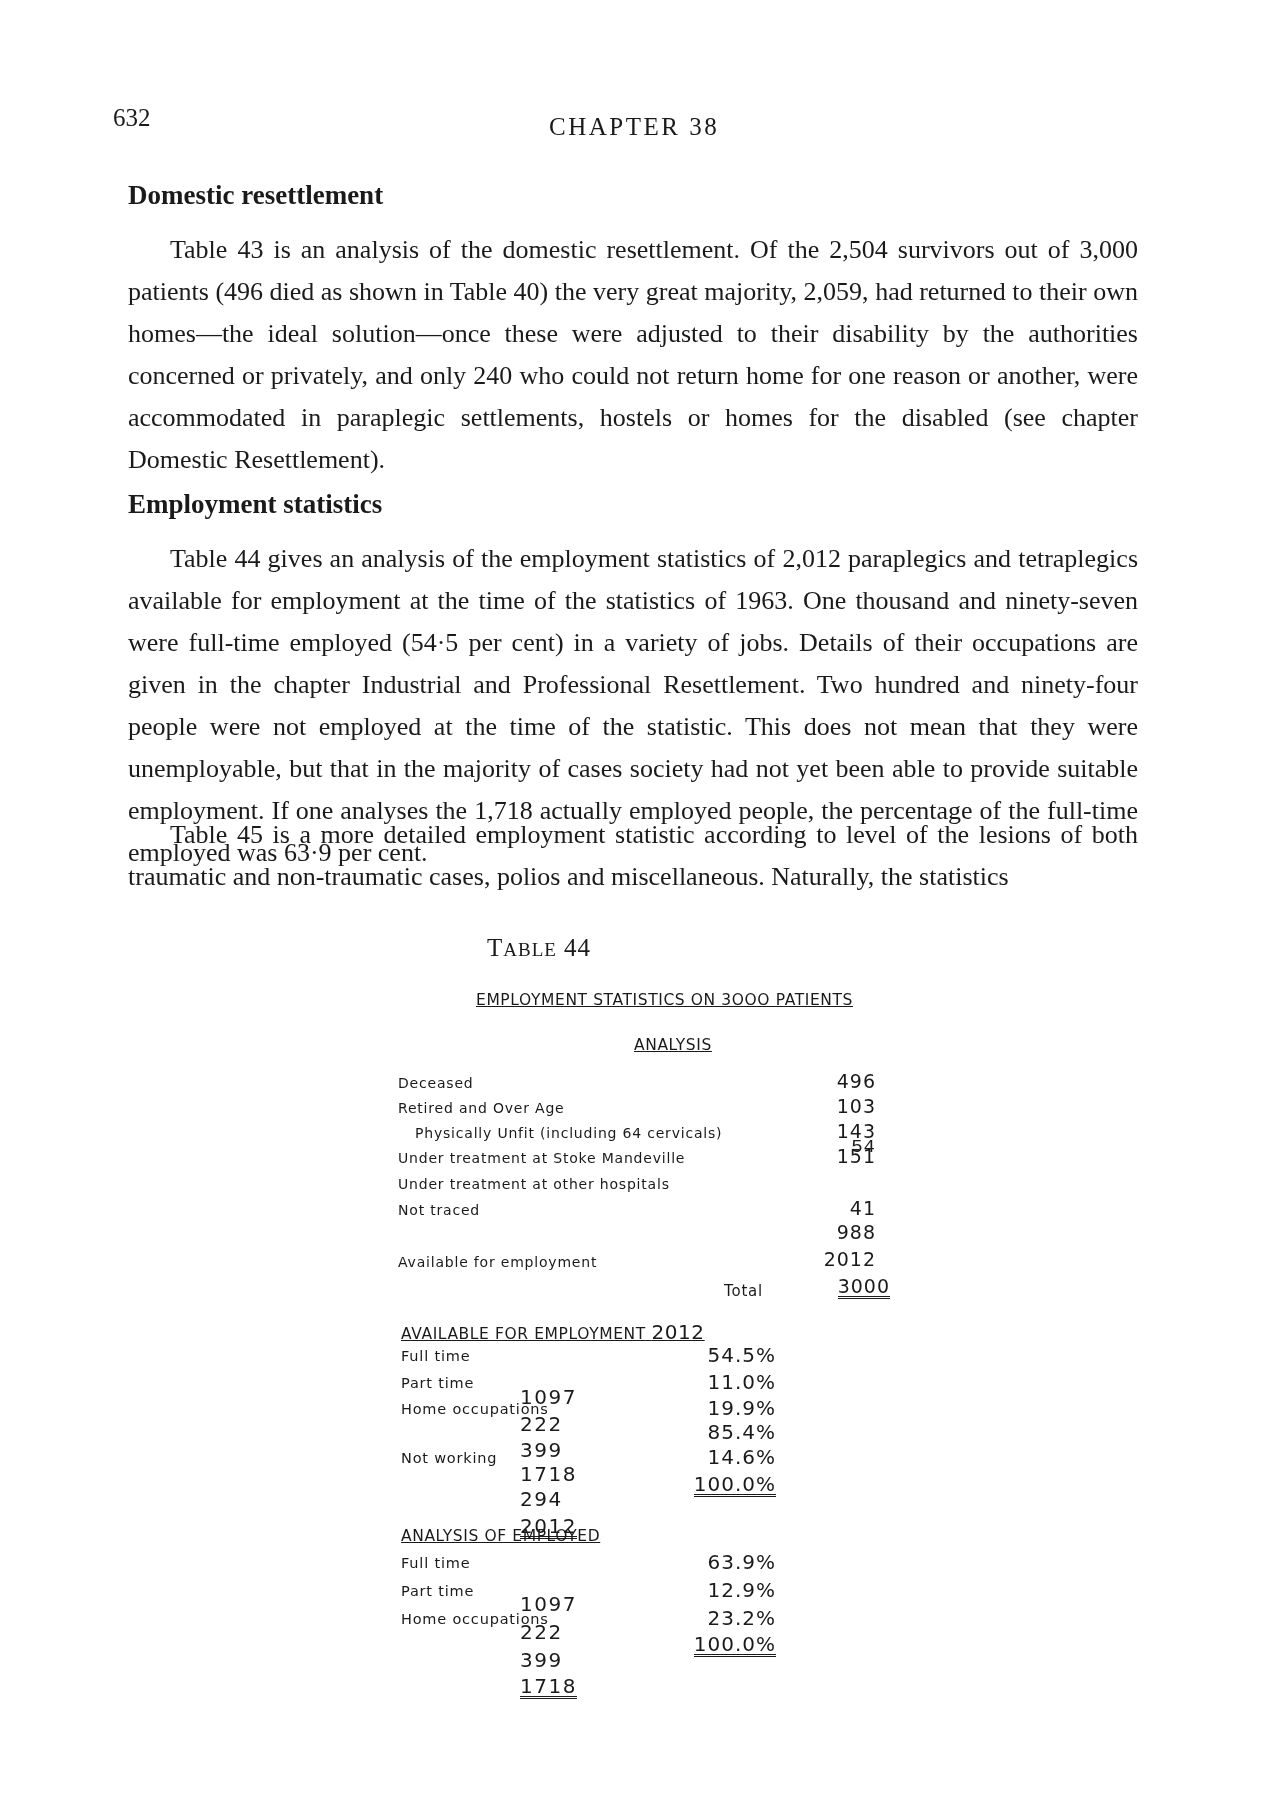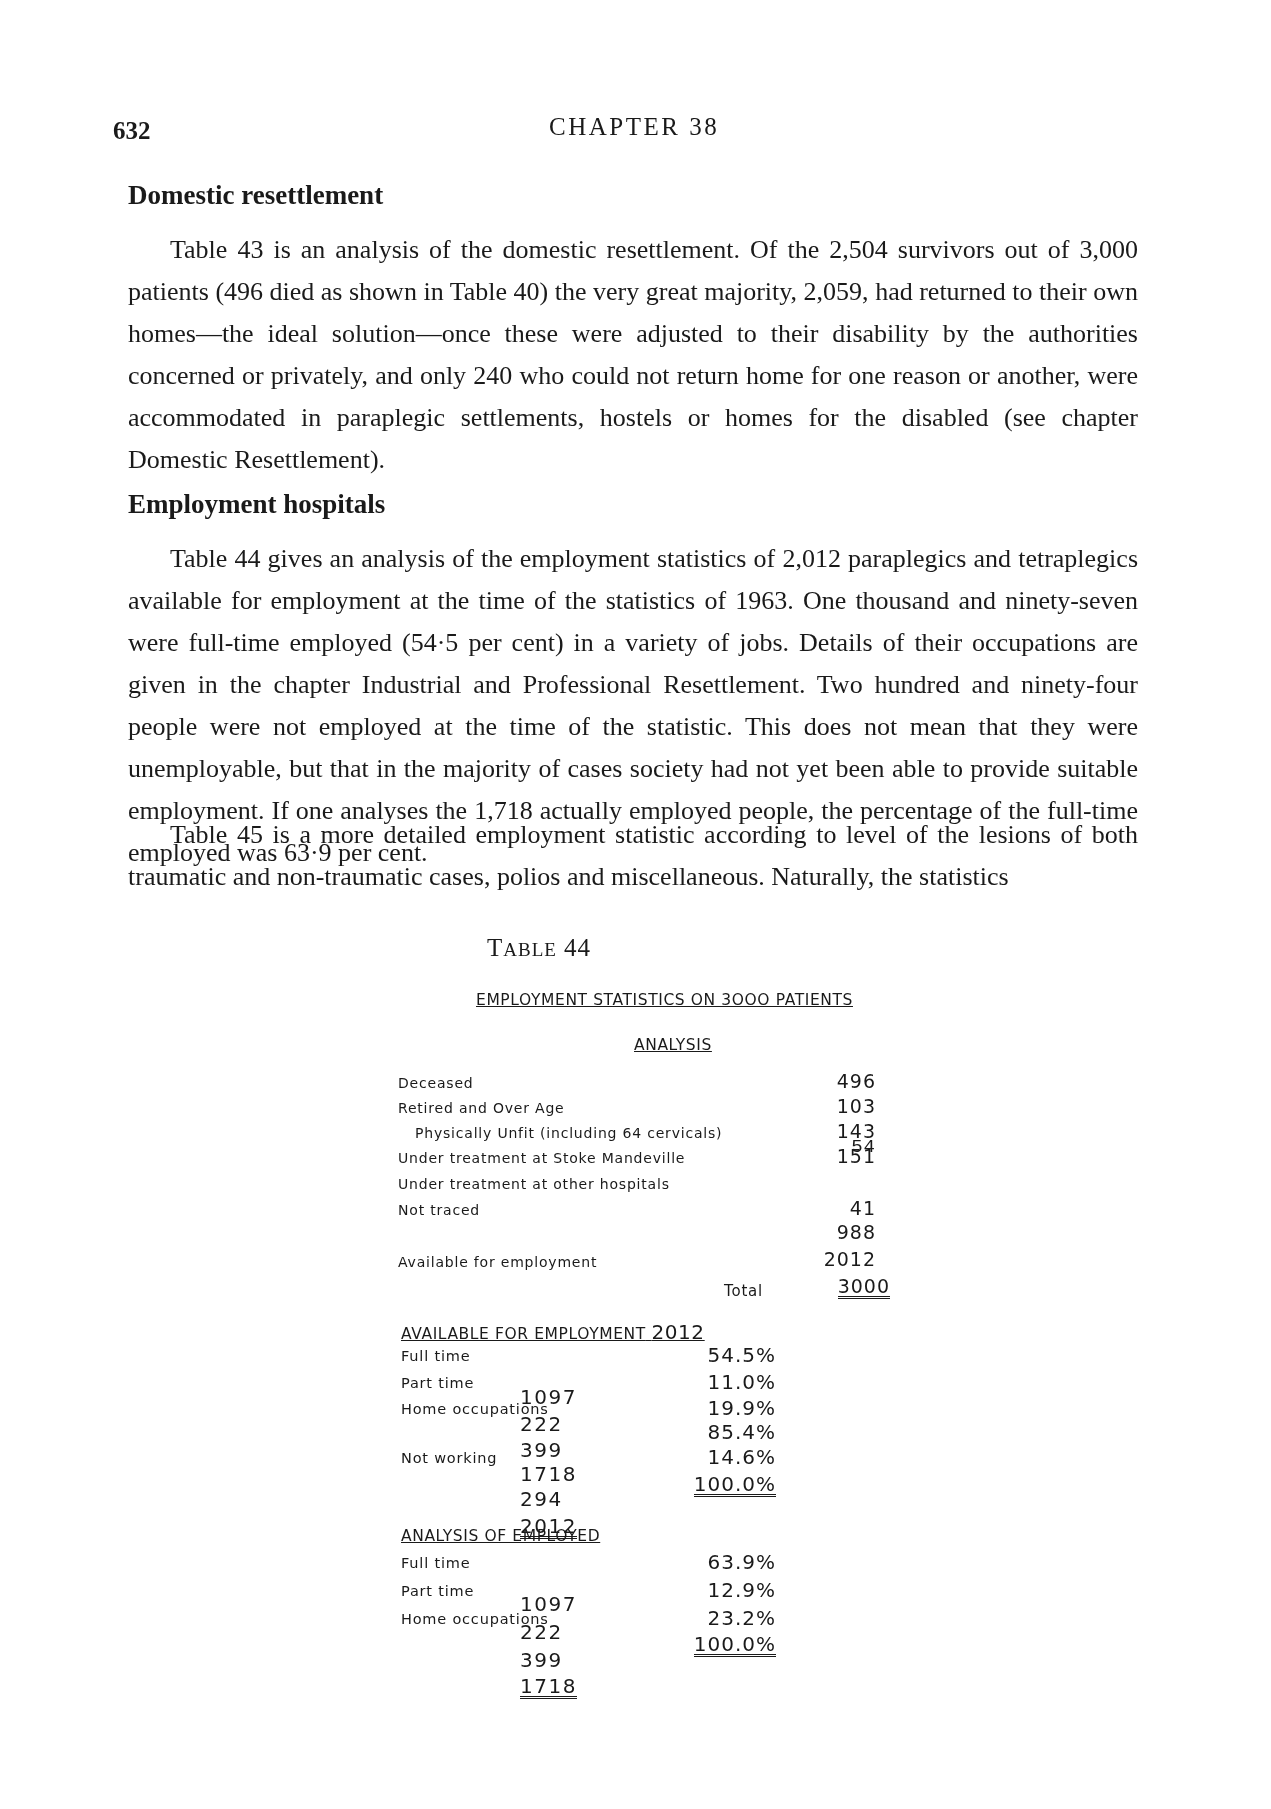--- a/index.html
+++ b/index.html
@@ -2,21 +2,21 @@
 <html><head>
 <meta charset="utf-8">
 <style>
   html, body { margin: 0; padding: 0; background: #ffffff; }
   body {
     width: 1271px; height: 1809px; position: relative; overflow: hidden;
     color: #1a1a1a;
     font-family: "Liberation Serif", "DejaVu Serif", serif;
   }
   .abs { position: absolute; }
-  .header-page { left: 113px; top: 117px; font-size: 25px; font-weight: bold; }
+  .header-page { left: 113px; top: 104px; font-size: 25px; }
   .header-chapter { left: 549px; top: 113px; font-size: 25px; letter-spacing: 2.5px; }
   .section-heading { left: 128px; font-size: 27px; font-weight: bold; }
   .para {
     left: 128px; width: 1010px; font-size: 26px; line-height: 42px;
     text-align: justify; text-indent: 42px;
   }
   .table-title { left: 0; width: 1078px; text-align: center; top: 934px; font-size: 24px; letter-spacing: 1px; }
   .table-title .sc-big { font-size: 25px; }
   .table-title .sc-small { font-size: 19px; }
 
@@ -35,21 +35,21 @@
 </style>
 </head>
 <body>
 
 <div class="abs header-page">632</div>
 <div class="abs header-chapter">CHAPTER 38</div>
 
 <div class="abs section-heading" style="top:180px;">Domestic resettlement</div>
 <div class="abs para" style="top:229px;">Table 43 is an analysis of the domestic resettlement. Of the 2,504 survivors out of 3,000 patients (496 died as shown in Table 40) the very great majority, 2,059, had returned to their own homes—the ideal solution—once these were adjusted to their disability by the authorities concerned or privately, and only 240 who could not return home for one reason or another, were accommodated in paraplegic settlements, hostels or homes for the disabled (see chapter Domestic Resettlement).</div>
 
-<div class="abs section-heading" style="top:489px;">Employment hospitals</div>
+<div class="abs section-heading" style="top:489px;">Employment statistics</div>
 <div class="abs para" style="top:538px;">Table 44 gives an analysis of the employment statistics of 2,012 paraplegics and tetraplegics available for employment at the time of the statistics of 1963. One thousand and ninety-seven were full-time employed (54·5 per cent) in a variety of jobs. Details of their occupations are given in the chapter Industrial and Professional Resettlement. Two hundred and ninety-four people were not employed at the time of the statistic. This does not mean that they were unemployable, but that in the majority of cases society had not yet been able to provide suitable employment. If one analyses the 1,718 actually employed people, the percentage of the full-time employed was 63·9 per cent.</div>
 <div class="abs para" style="top:814px;">Table 45 is a more detailed employment statistic according to level of the lesions of both traumatic and non-traumatic cases, polios and miscellaneous. Naturally, the statistics</div>
 
 <div class="abs table-title">
   <span class="sc-big">T</span><span class="sc-small">ABLE</span>
   <span class="sc-big">44</span>
 </div>
 
 <div class="tbl">
   <div class="abs tbl-sub">EMPLOYMENT STATISTICS ON 3OOO PATIENTS</div>

